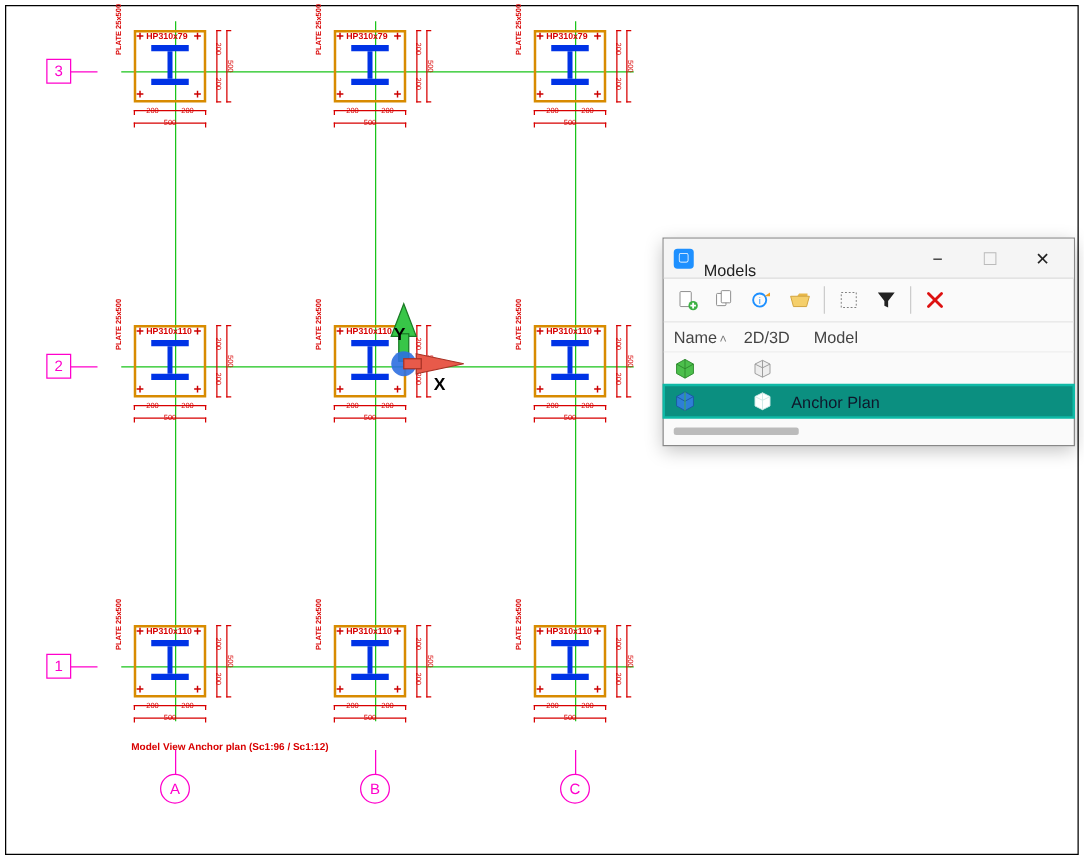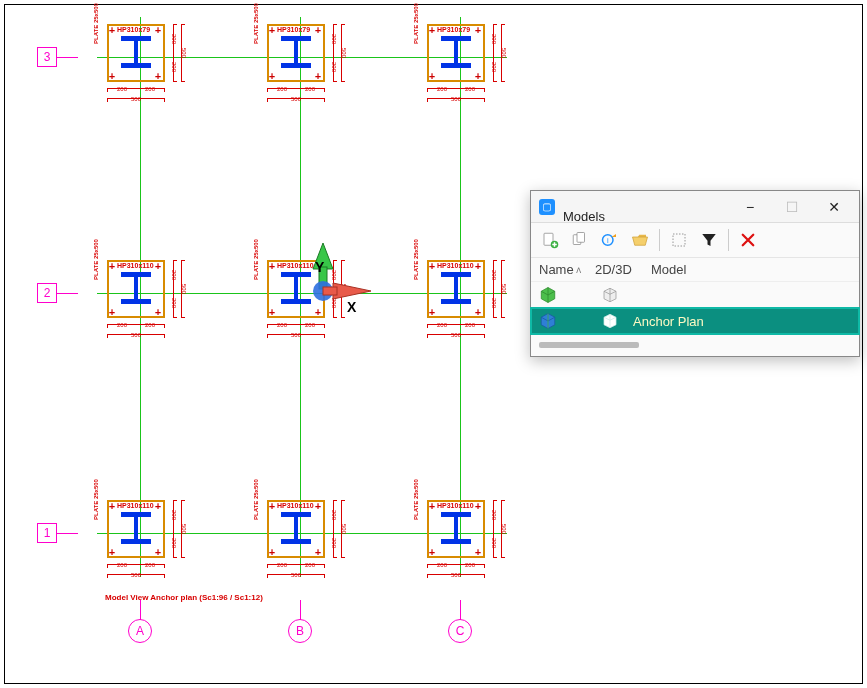--- a/index.html
+++ b/index.html
@@ -222,21 +222,21 @@
     display:flex;align-items:center;
     height:26px;
     padding:0 8px;
     gap:10px;
   }
   .row .ico{width:18px;height:18px;flex:none;}
   .row .ico2{width:18px;height:18px;flex:none;margin-left:34px;margin-right:4px;}
   .row .name{flex:1;}
   .row.sel{
     background:#0b8f80;
-    color:#fef9c3;
+    color:#0f172a;
     outline:2px solid #0fb9a6;
     outline-offset:-1px;
   }
   .panel .status{
     height:22px;
     padding:4px 8px;
     display:flex;align-items:center;
   }
   .panel .status .bar{
     width:100px;height:6px;background:#bbb;border-radius:2px;

